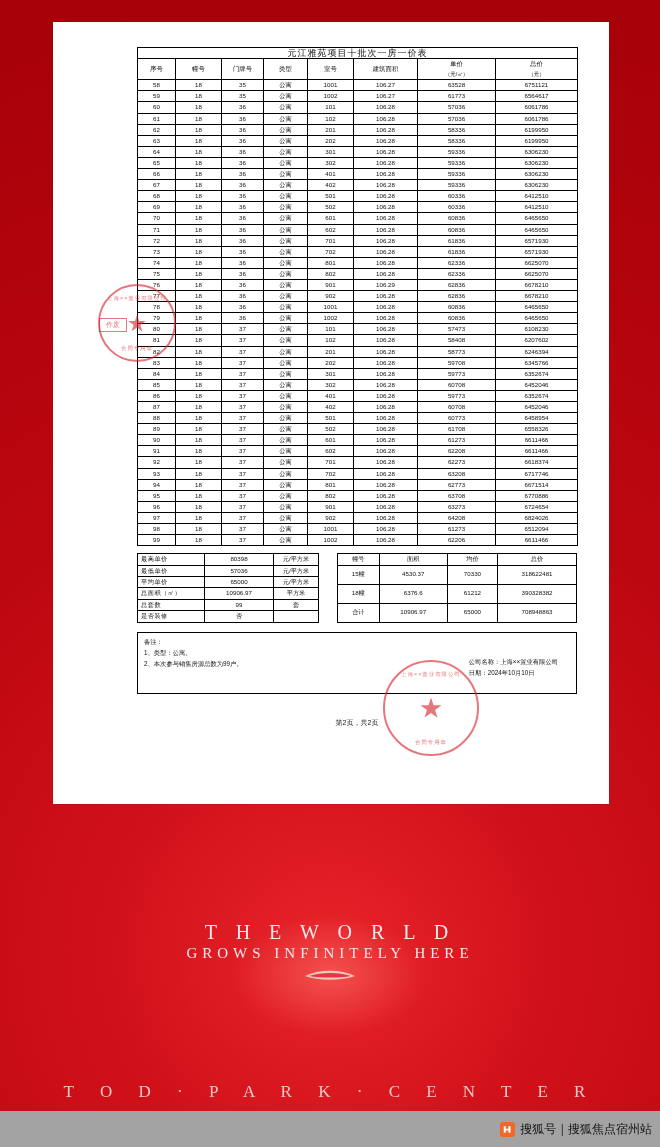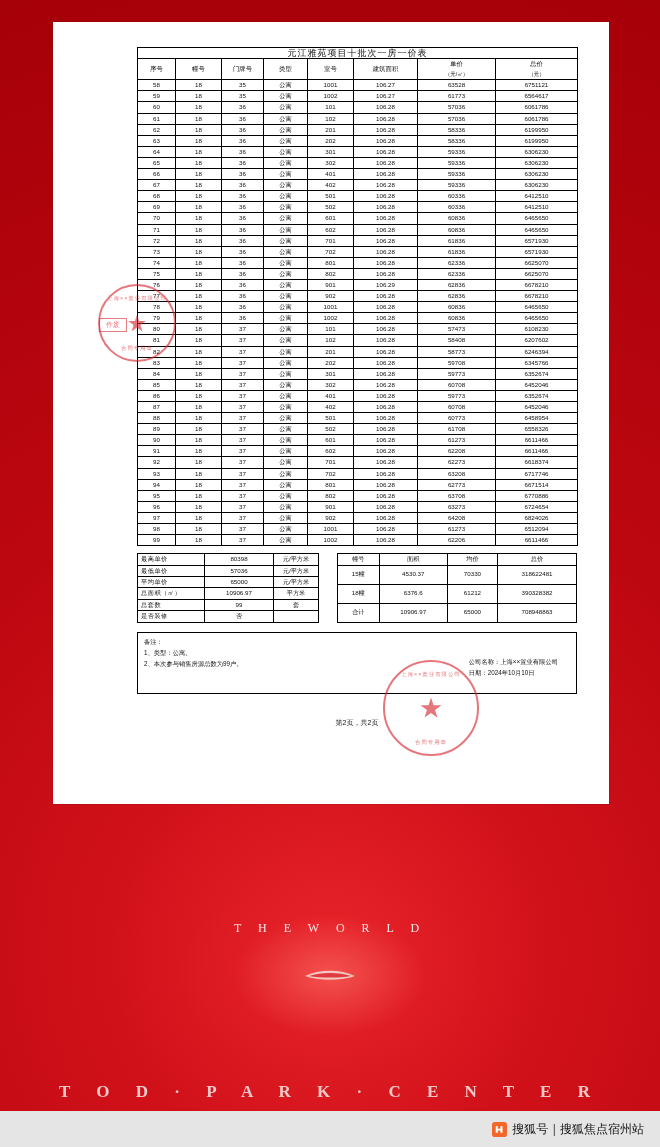--- a/index.html
+++ b/index.html
@@ -34,21 +34,21 @@
   }
   .poster-text {
     position: absolute;
     left: 0;
     right: 0;
     text-align: center;
     color: #ffe9ea;
   }
   .tagline1 {
     top: 921px;
-    font-size: 12px;
+    font-size: 20px;
     letter-spacing: 7px;
     font-family: "Liberation Serif", serif;
   }
   .tagline2 {
     top: 945px;
     font-size: 15px;
     letter-spacing: 5px;
     font-family: "Liberation Serif", serif;
   }
   .brand-leaf {
@@ -59,21 +59,20 @@
     width: 54px;
     height: 16px;
   }
   .brandline {
     top: 1082px;
     font-size: 17px;
     letter-spacing: 11px;
     color: #f6d8d6;
     font-family: "Liberation Serif", serif;
     opacity: .92;
-    font-weight: bold;
   }
   
   .sheet {
     position: absolute;
     left: 53px;
     top: 22px;
     width: 556px;
     height: 782px;
     background: #ffffff;
     box-shadow: 0 0 0 1px rgba(0,0,0,0.07);
@@ -224,25 +223,25 @@
     font-size: 7px;
     text-align: center;
     line-height: 12px;
     pointer-events: none;
   }
   
   .footbar {
     position: absolute;
     left: 0; right: 0; bottom: 0;
     height: 36px;
-    background: #e5e5e5;
+    background: #a3a3a3;
     display: flex;
     align-items: center;
     justify-content: flex-end;
-    padding-right: 16px;
+    padding-right: 8px;
     box-sizing: border-box;
   }
   .footbar .fb-text {
     font-size: 12px;
     color: #111;
     letter-spacing: 0px;
   }
   .footbar .fb-icon {
     display: inline-block;
     width: 15px; height: 15px;
@@ -250,20 +249,21 @@
     vertical-align: -3px;
   }
 </style>
 </head>
 <body>
 
 <div class="poster">
   <div class="poster-glow"></div>
 
   <div class="poster-text tagline1">T H E   W O R L D</div>
+  <div class="poster-text tagline2">GROWS  INFINITELY  HERE</div>
 
   <svg class="brand-leaf" viewBox="0 0 54 16">
     <path d="M2 9 C16 2, 38 2, 52 9 C38 14, 16 14, 2 9 Z" fill="#f3ccc6" opacity="0.95"></path>
     <path d="M6 9 C18 5, 36 5, 48 9 C36 11, 18 11, 6 9 Z" fill="#d8171f" opacity="0.8"></path>
   </svg>
 
   <div class="poster-text brandline">T O D  ·  P A R K  ·  C E N T E R</div>
 </div>
 
 <div class="sheet">

